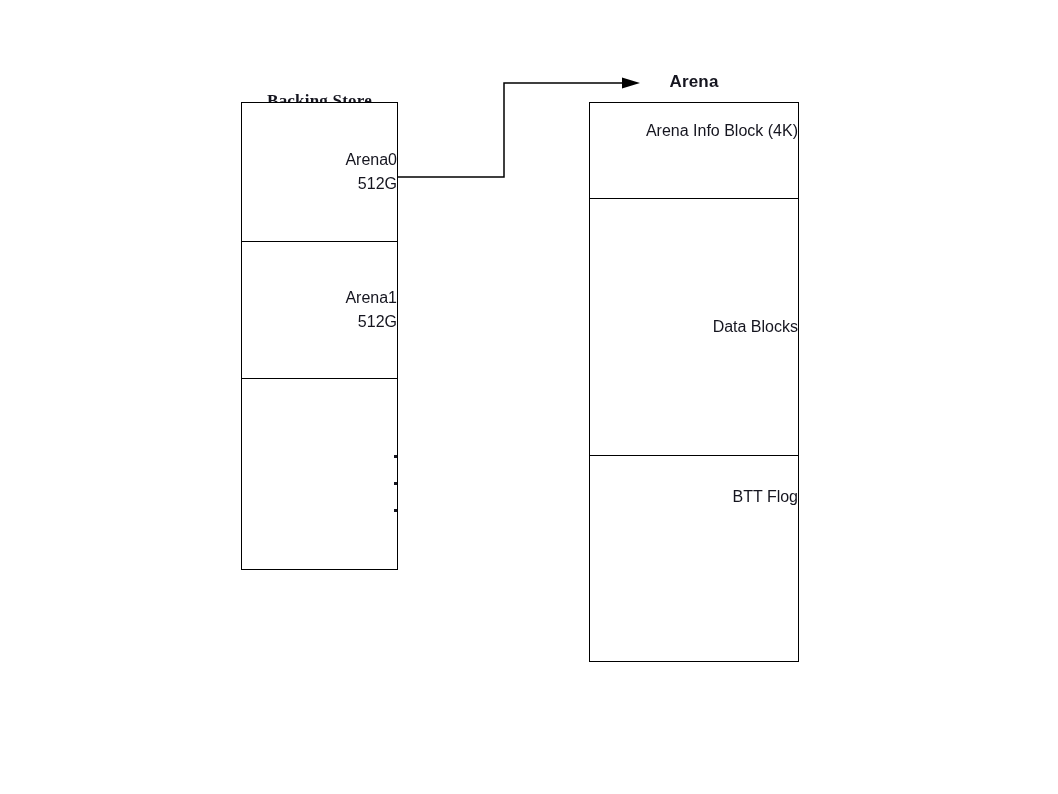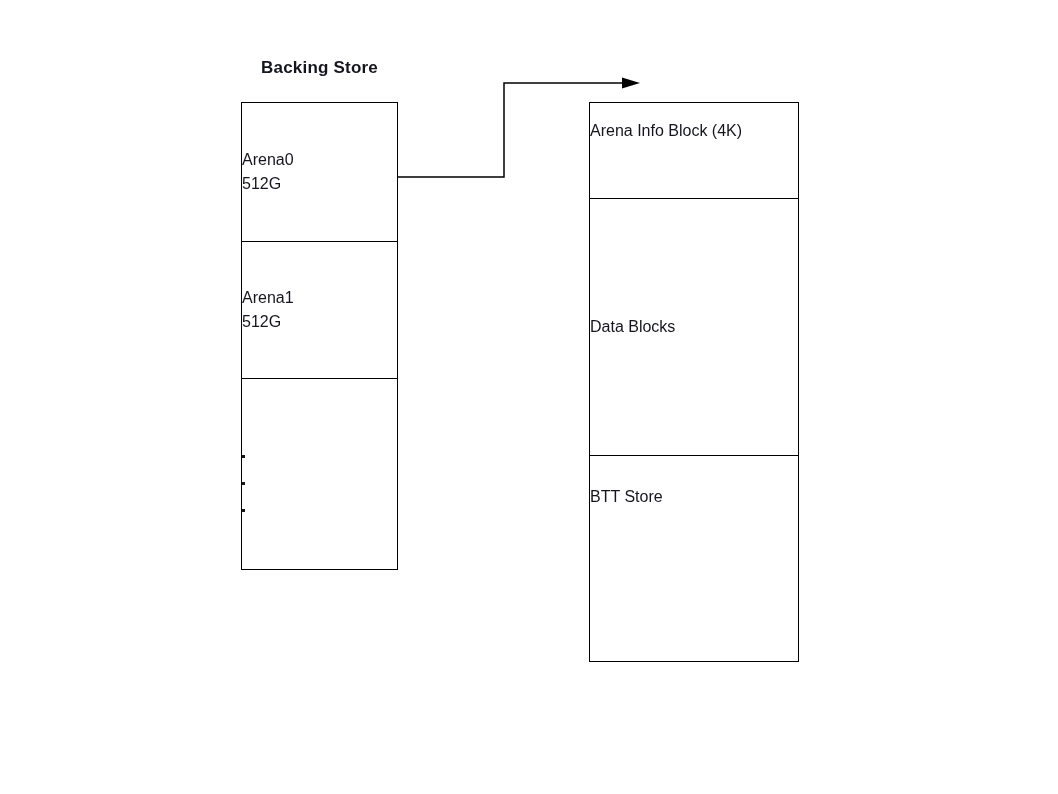--- a/index.html
+++ b/index.html
@@ -13,37 +13,37 @@
   }
   .canvas { position: absolute; inset: 0; }
 
   .col-title {
     position: absolute;
     font-weight: bold;
     font-size: 17px;
     text-align: center;
     letter-spacing: 0.2px;
   }
-  .bs-title    { left: 241px; top: 58px; width: 157px; }
+  .bs-title    { left: 241px; top: 91px; width: 157px; font-family: Liberation Serif, serif; }
   .arena-title { left: 589px; top: 72px; width: 210px; }
 
   .stack {
     position: absolute;
     border: 1px solid #000000;
     box-sizing: border-box;
     background: #ffffff;
   }
   .bs-box    { left: 241px; top: 102px; width: 157px; height: 468px; }
   .arena-box { left: 589px; top: 102px; width: 210px; height: 560px; }
 
   .sec {
     box-sizing: border-box;
     display: flex;
     flex-direction: column;
-    align-items: flex-start;
+    align-items: flex-end;
     justify-content: center;
     font-size: 16px;
     line-height: 24px;
     text-align: center;
   }
   .sec + .sec { border-top: 1px solid #000000; }
 
   .bs0 { height: 138px; }
   .bs1 { height: 137px; }
   .bs2 { height: 191px; }
@@ -70,20 +70,21 @@
     pointer-events: none;
   }
 </style>
 </head>
 <body>
 
 <div class="canvas">
 
   <div class="col-title bs-title">Backing Store</div>
 
+  <div class="col-title arena-title">Arena</div>
 
   <div class="stack bs-box">
     <div class="sec bs0">
       <span>Arena0</span>
       <span>512G</span>
     </div>
     <div class="sec bs1">
       <span>Arena1</span>
       <span>512G</span>
     </div>
@@ -97,21 +98,21 @@
   </div>
 
   <div class="stack arena-box">
     <div class="sec ar0">
       <span>Arena Info Block (4K)</span>
     </div>
     <div class="sec ar1">
       <span>Data Blocks</span>
     </div>
     <div class="sec ar3">
-      <span>BTT Store</span>
+      <span>BTT Flog</span>
     </div>
   </div>
 
   <svg class="arrow-layer" viewBox="0 0 1058 794">
     <polyline points="397,177 504,177 504,83 623,83" fill="none" stroke="#000000" stroke-width="1.5"></polyline>
     <polygon points="622,77.5 640,83 622,88.5" fill="#000000" stroke="none"></polygon>
   </svg>
 
 </div>
 

